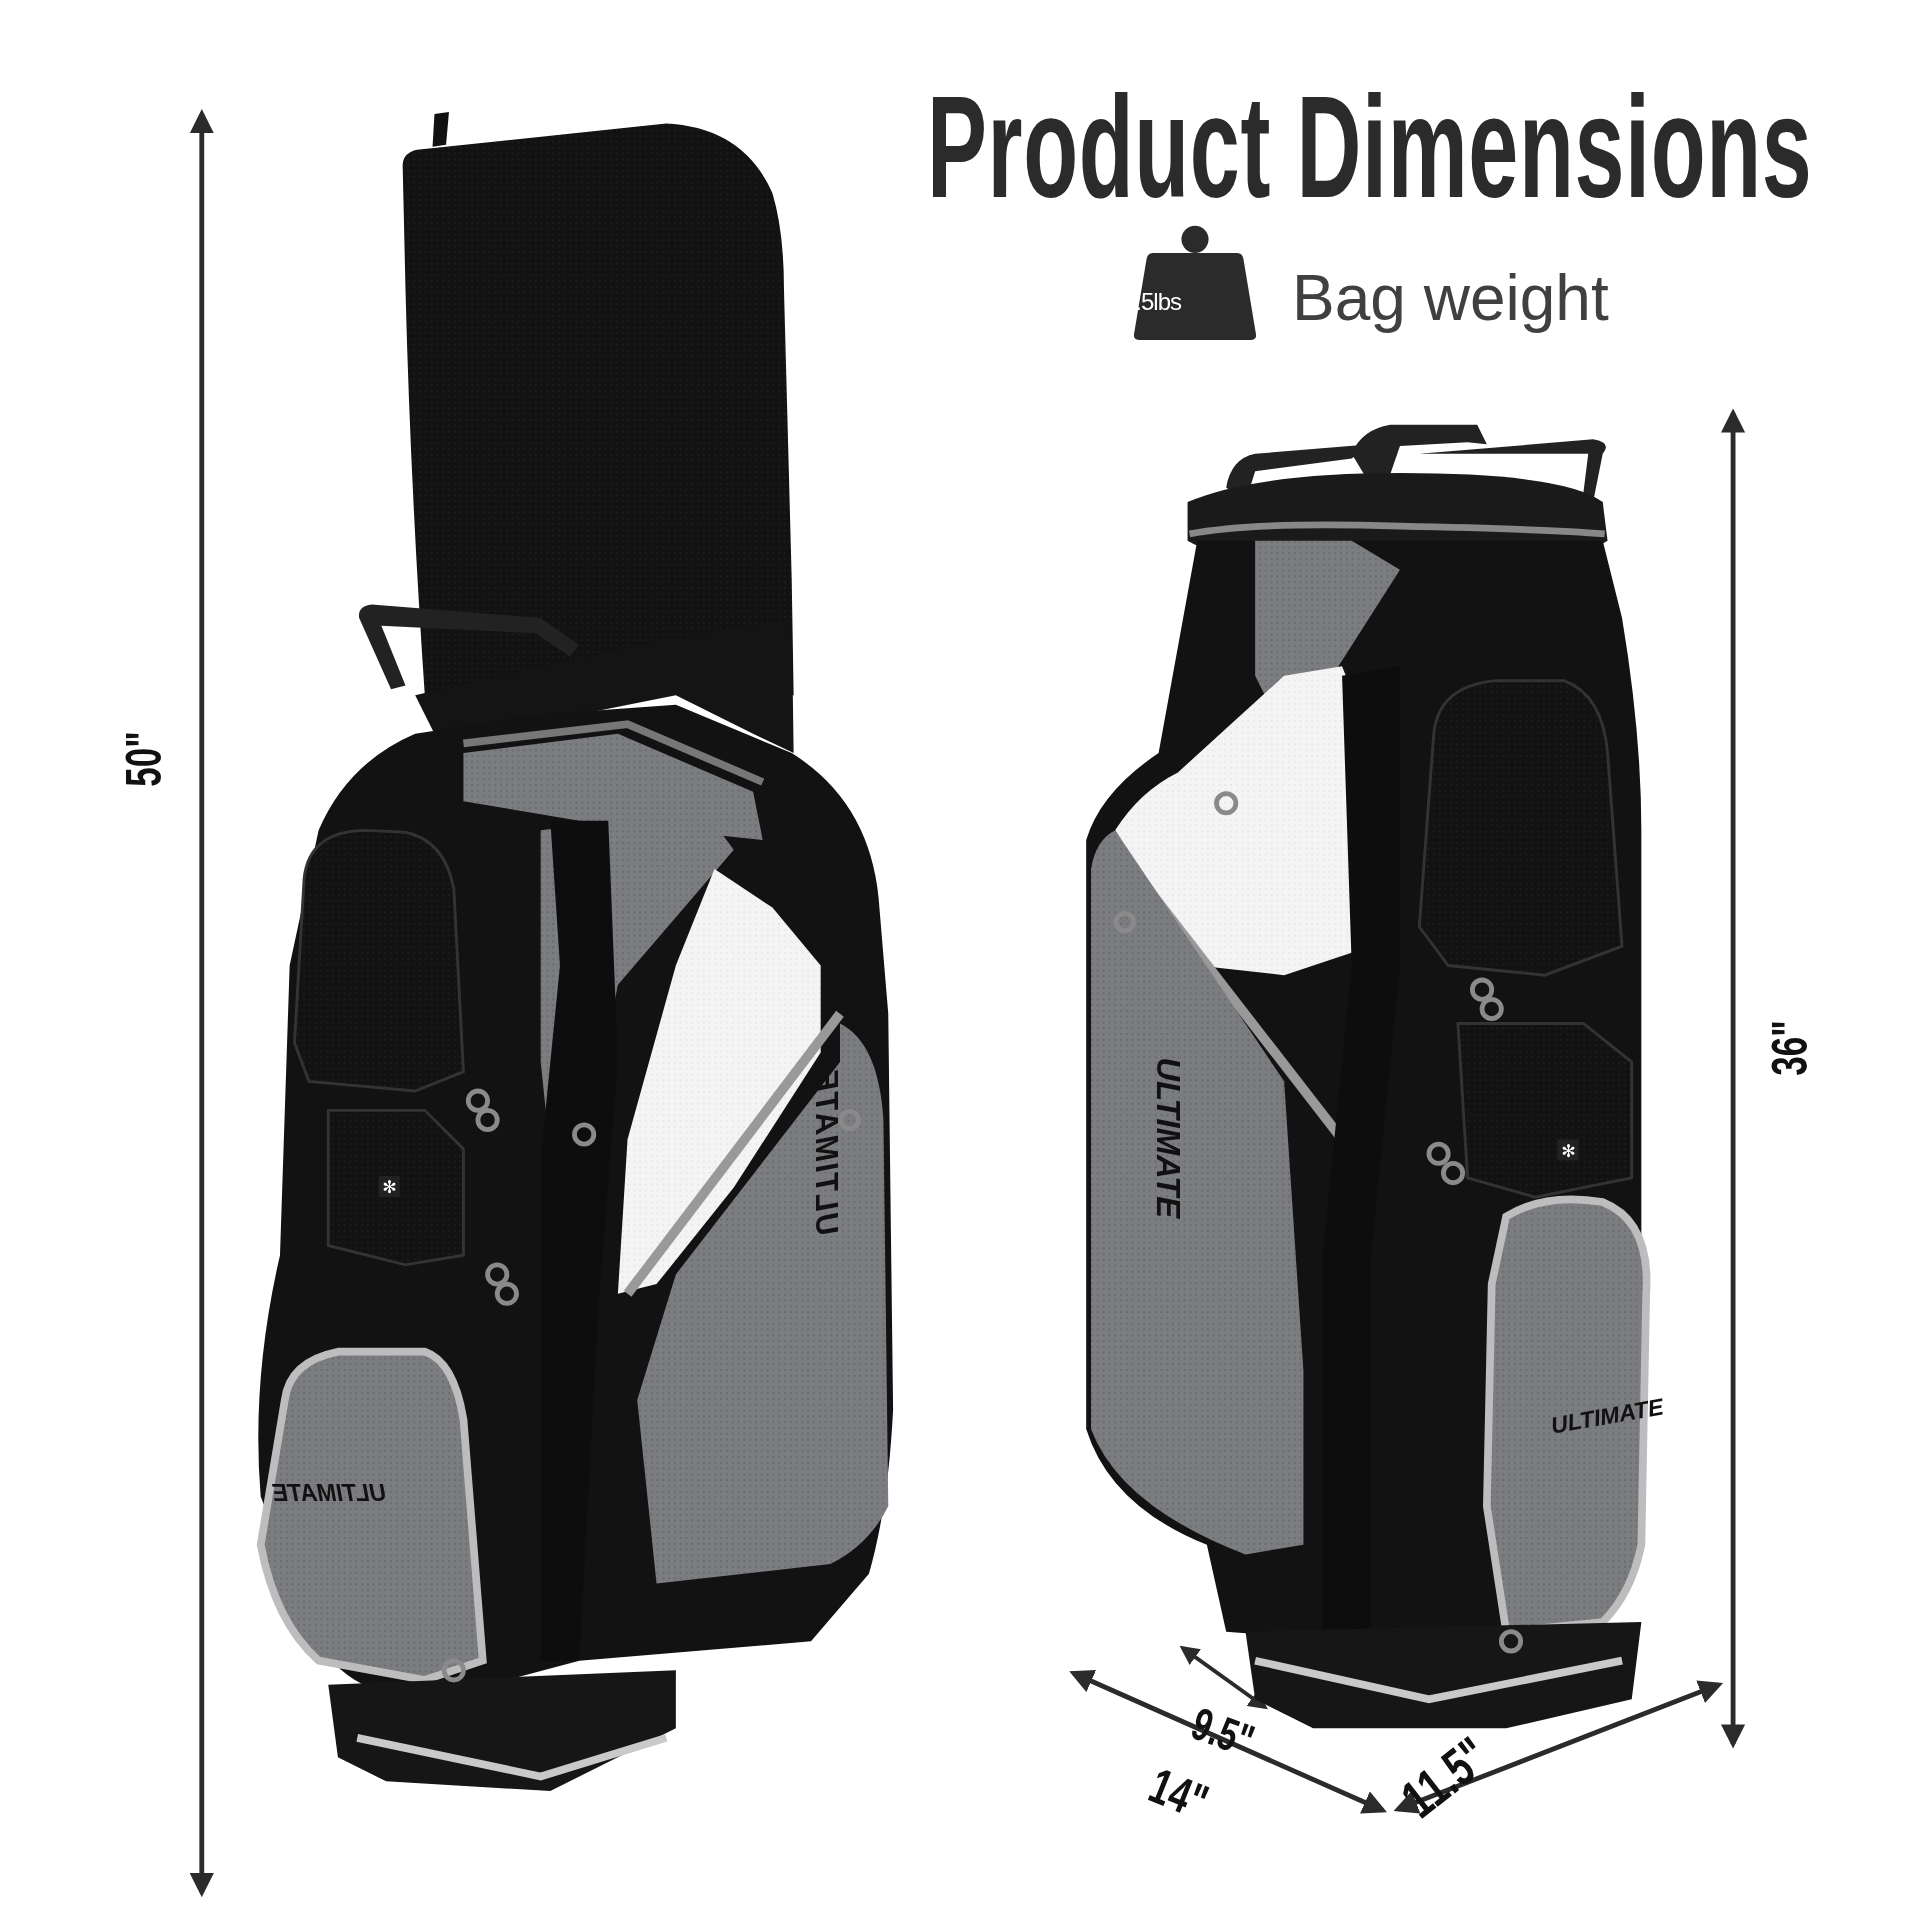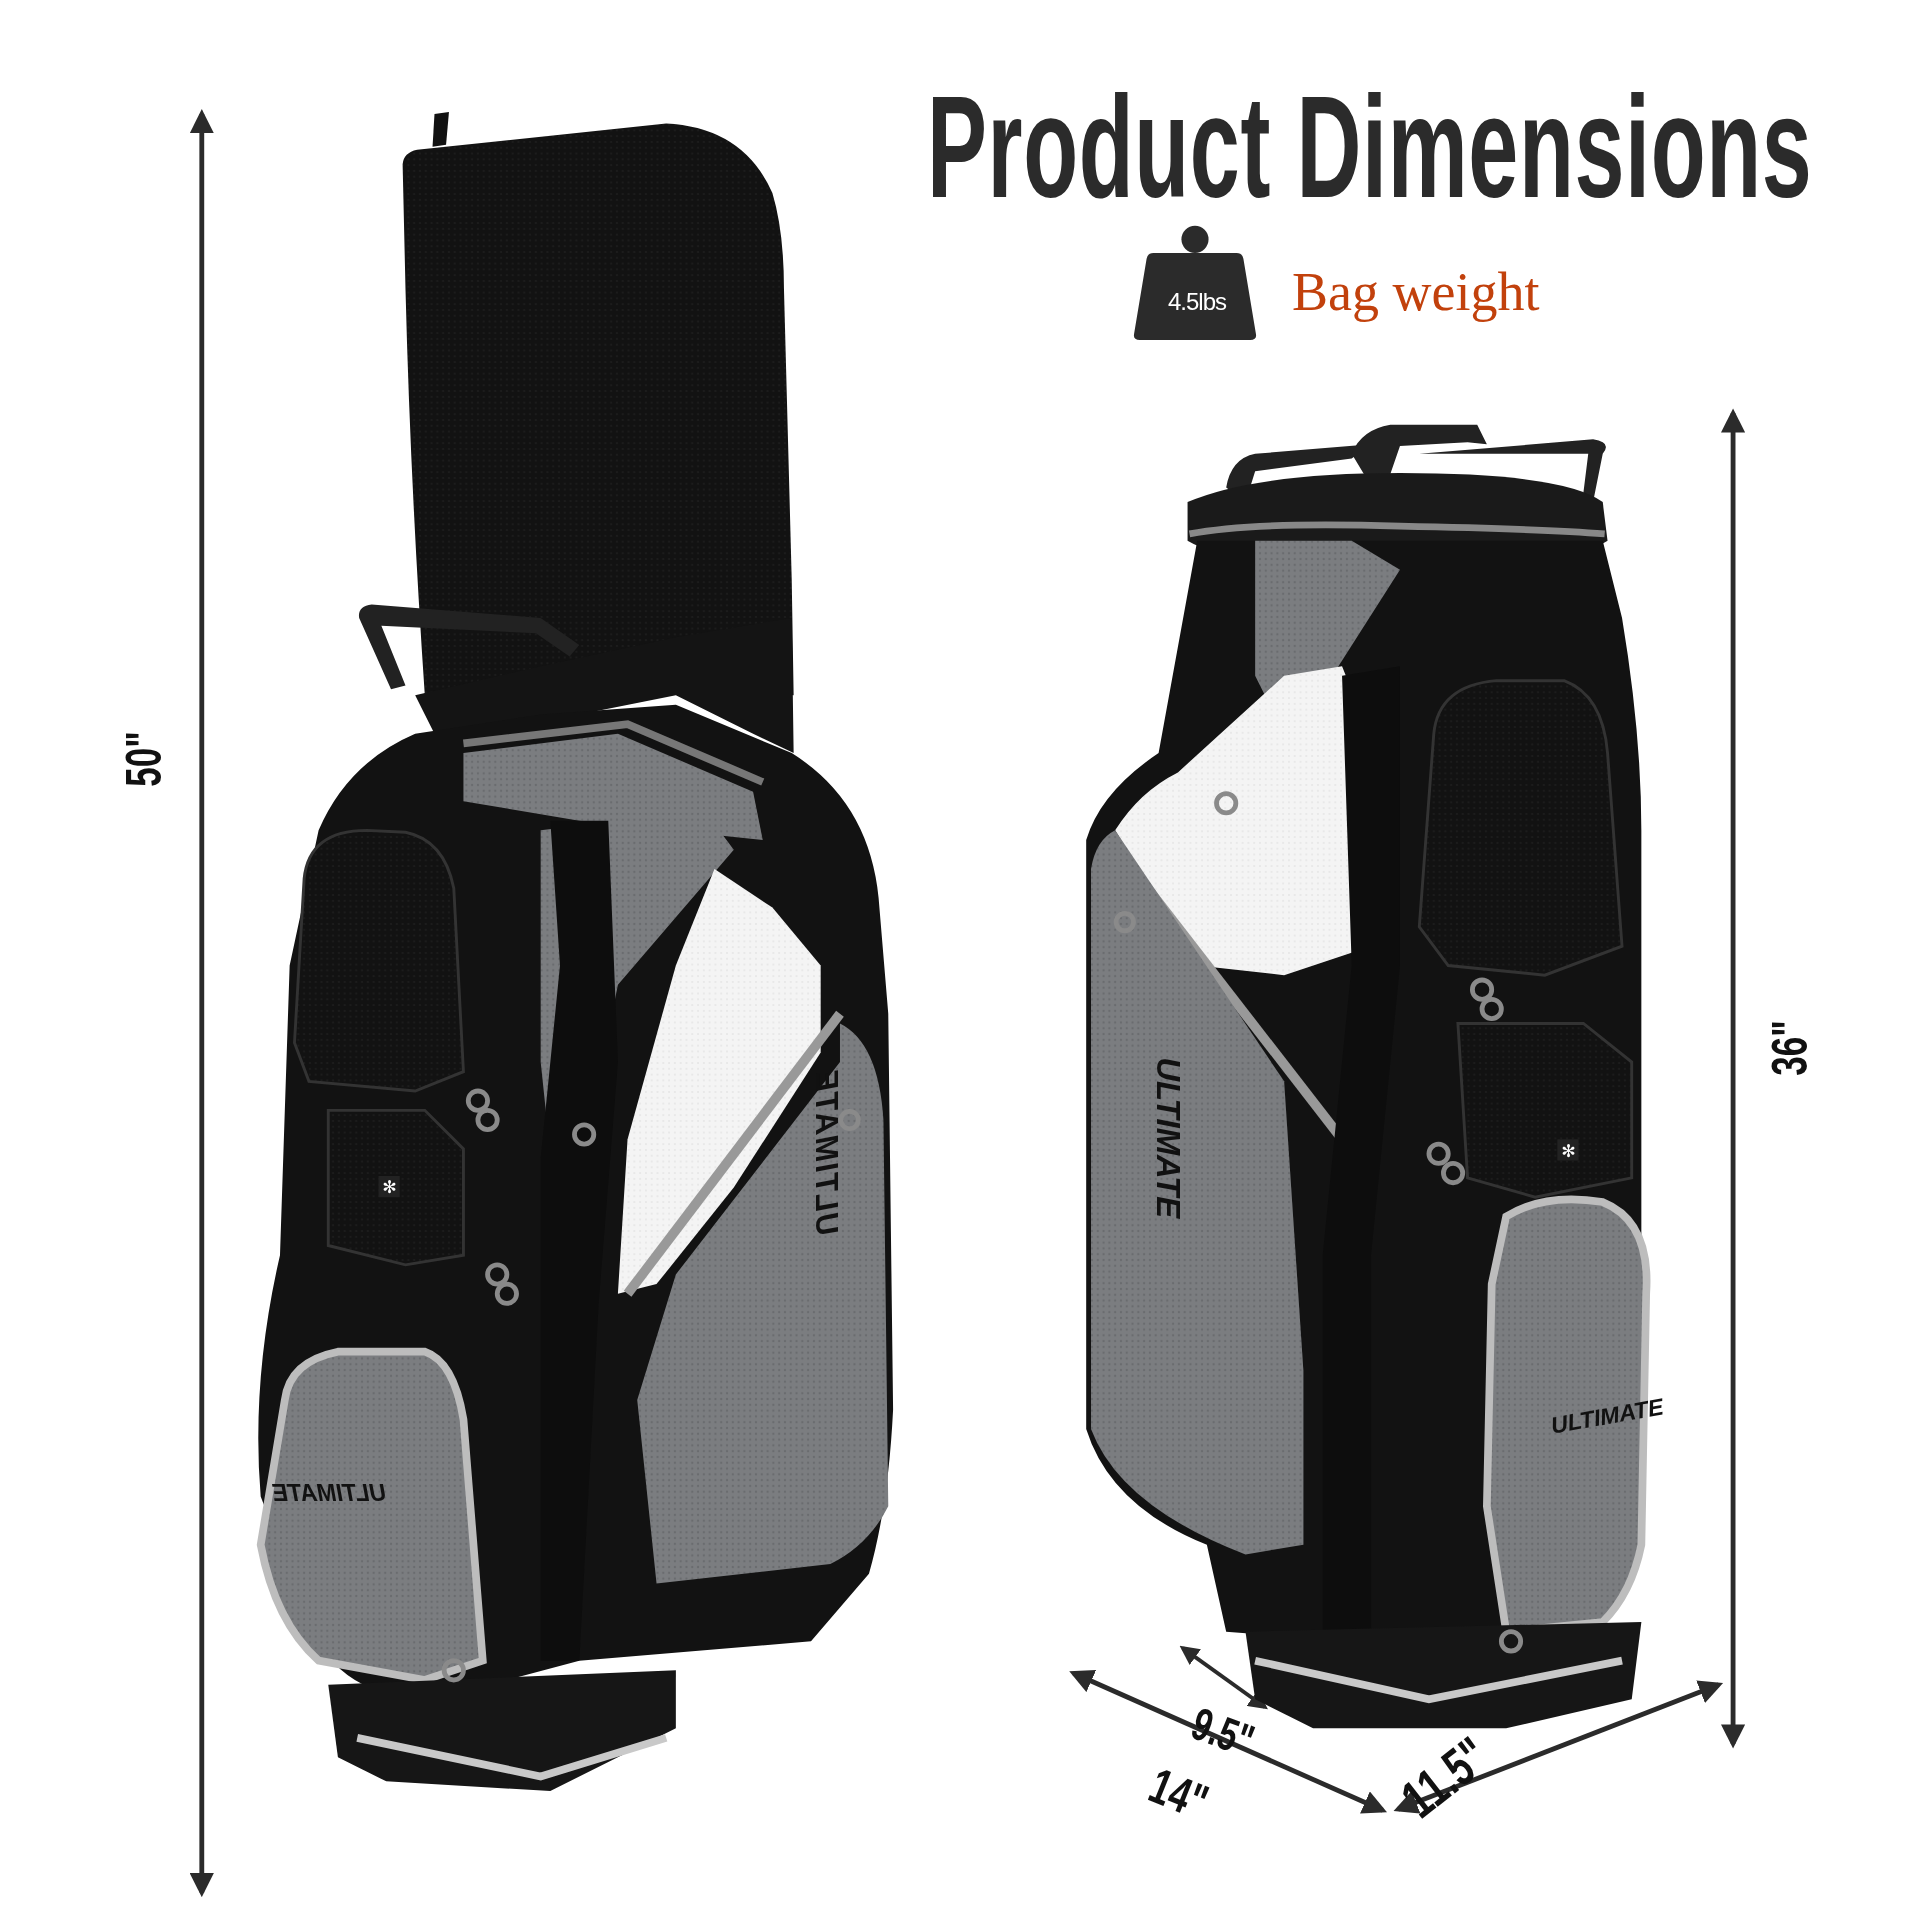--- a/index.html
+++ b/index.html
@@ -8,25 +8,25 @@
   .abs { position: absolute; }
   .title {
     left: 927px; top: 75px; width: 975px; height: 145px;
     font-family: "Liberation Sans", sans-serif; font-weight: 700;
     font-size: 145px; line-height: 145px; color: #2b2b2b;
     letter-spacing: 1px; white-space: nowrap;
     transform: scaleX(0.62); transform-origin: left top;
   }
   .weight-icon { left: 1132px; top: 220px; width: 126px; height: 121px; }
   .weight-label {
-    left: 1168px; top: 288px; width: 116px; text-align: left;
+    left: 1094px; top: 288px; width: 116px; text-align: center;
     font-size: 24px; color: #ffffff; letter-spacing: -1px;
   }
   .weight-caption {
-    left: 1292px; top: 261px; font-size: 54px; color: #c2410c; white-space: nowrap; font-family: Liberation Serif, serif;
+    left: 1292px; top: 261px; font-size: 64px; color: #404040; white-space: nowrap;
   }
   .dim {
     font-family: "Liberation Sans", sans-serif; font-weight: 700; color: #111;
     white-space: nowrap; line-height: 1;
   }
   .dim-50 { left: 104px; top: 734px; font-size: 50px; transform: rotate(-90deg) scaleX(0.7); transform-origin: center; }
   .dim-36 { left: 1750px; top: 1023px; font-size: 50px; transform: rotate(-90deg) scaleX(0.7); transform-origin: center; }
   .dim-95 { left: 1180px; top: 1709px; font-size: 46px; transform: rotate(20deg) scaleX(0.72); }
   .dim-14 { left: 1139px; top: 1769px; font-size: 50px; transform: rotate(22deg) scaleX(0.72); }
   .dim-115 { left: 1381px; top: 1750px; font-size: 54px; transform: rotate(-38deg) scaleX(0.72); }

